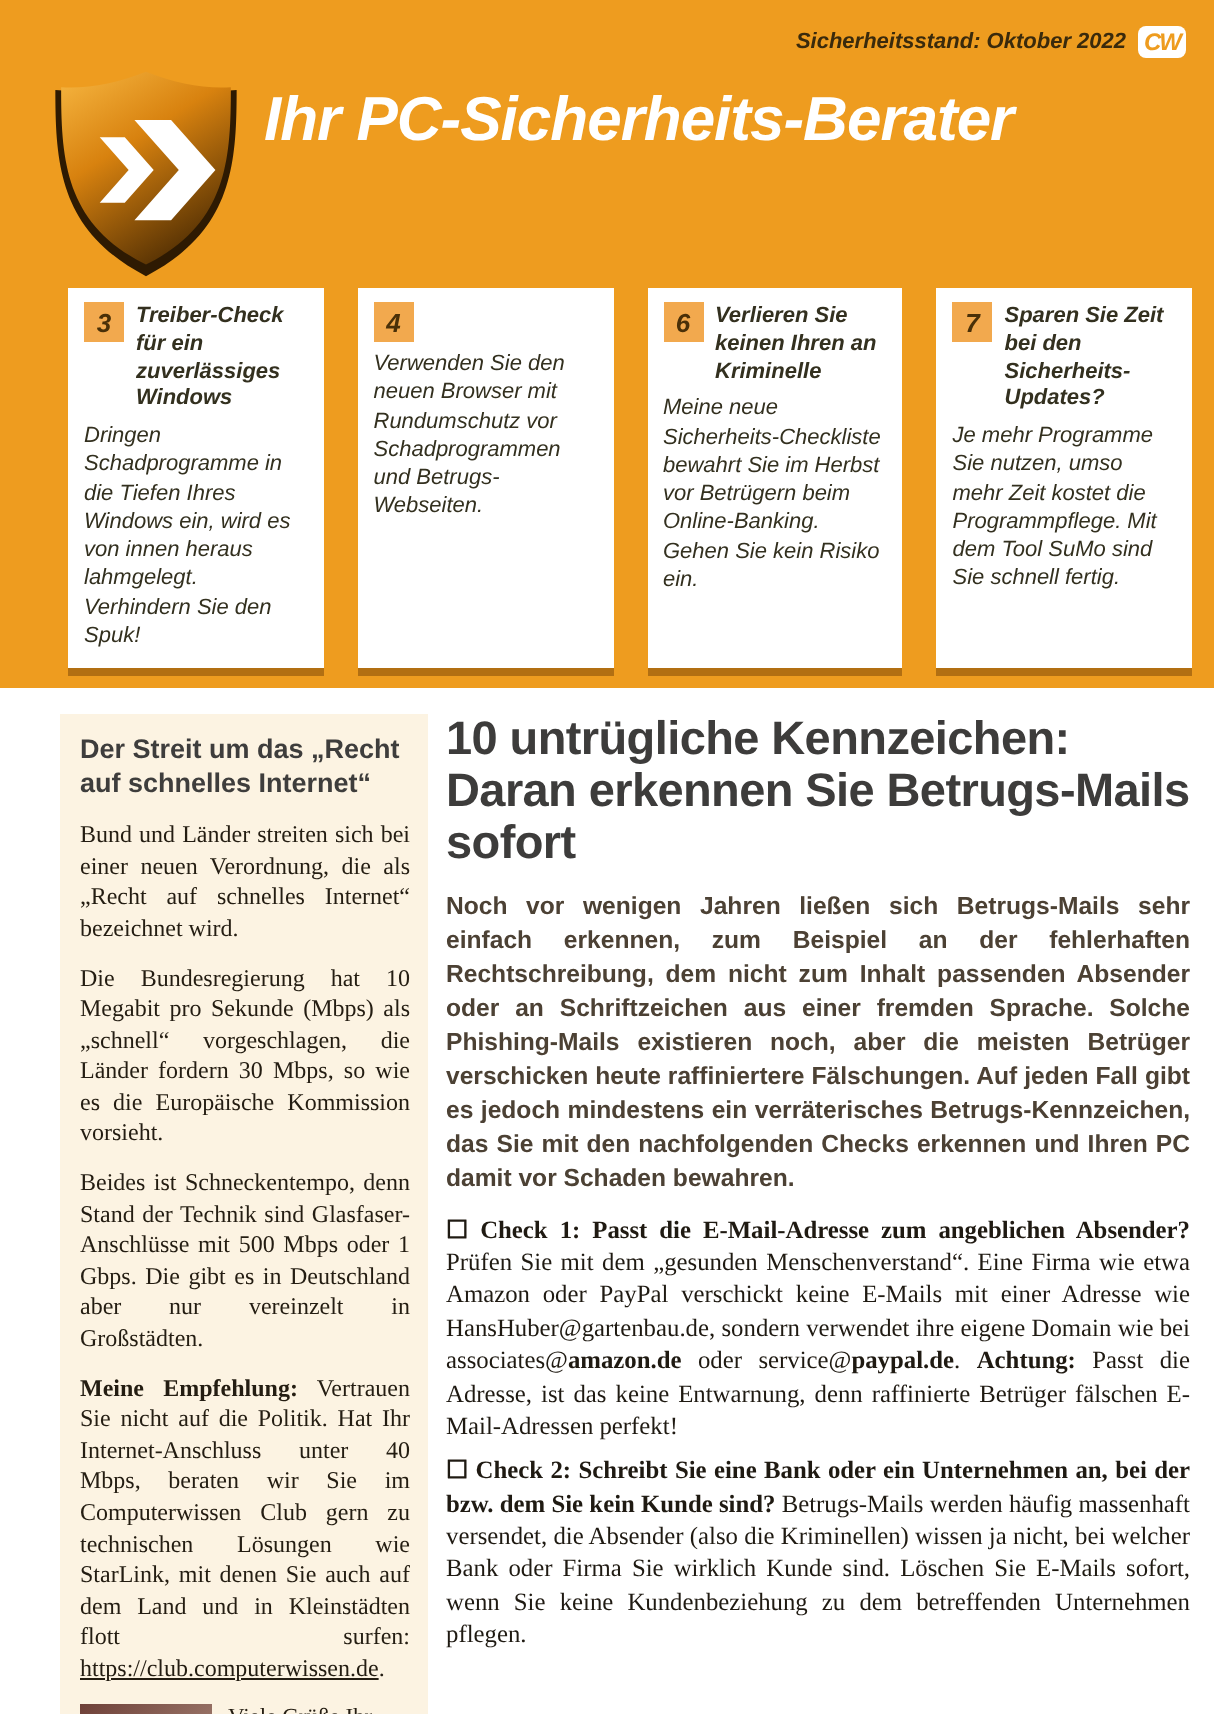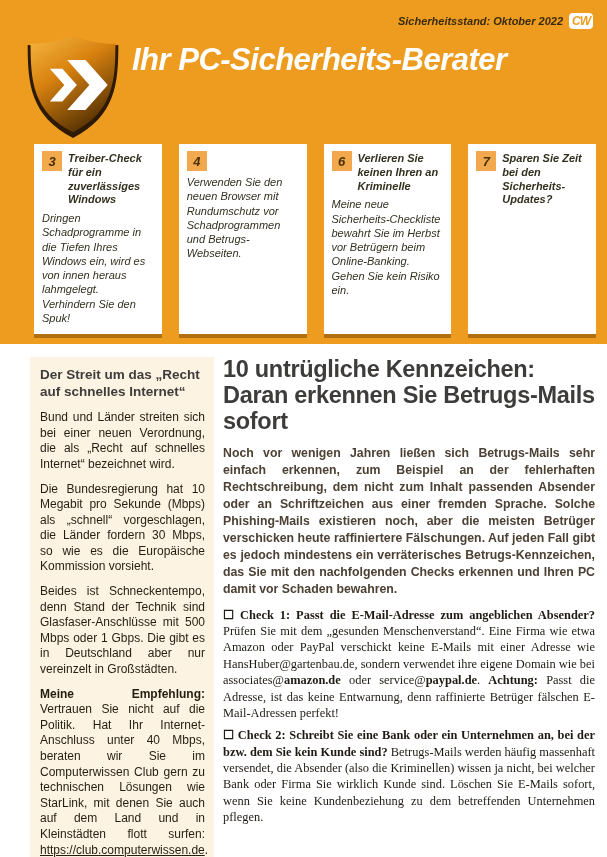--- a/index.html
+++ b/index.html
@@ -21,21 +21,21 @@
   .tip-box{background:#ffffff;width:138px;box-sizing:border-box;padding:7px 8px 9px 8px;box-shadow:0 4px 0 rgba(105,58,2,0.45);}
   .tip-head{display:flex;gap:6px;align-items:flex-start;}
   .tip-num{background:#F2A94E;color:#4a3008;font-weight:bold;font-size:13px;width:20px;height:20px;flex:none;display:flex;align-items:center;justify-content:center;}
   .tip-title{font-weight:bold;font-size:11px;line-height:1.25;color:#33301f;padding-top:1px;}
   .tip-body{font-size:11px;line-height:1.3;color:#33301f;margin-top:4px;}
   
   .main{display:flex;gap:9px;padding:13px 12px 0 30px;}
   .left-col{width:184px;flex:none;}
   .left-article{background:#FCF3E2;padding:10px 9px 10px 10px;box-sizing:border-box;}
   .left-article h2{margin:0 0 9px 0;font-size:13.5px;line-height:1.25;color:#3E3D3C;}
-  .serif{font-family:Liberation Sans, sans-serif;}
+  .serif{font-family:Liberation Serif, serif;}
   .left-article p{margin:0 0 9px 0;font-size:12px;line-height:1.3;text-align:justify;}
   .signoff-row{display:flex;gap:8px;margin-top:3px;}
   .portrait{width:66px;height:74px;flex:none;}
   .signoff{font-family:"Liberation Serif",serif;font-size:11.5px;line-height:1.3;}
   .greeting{margin-bottom:2px;}
   
   .right-col{flex:1;min-width:0;}
   .kicker{background:#FBE8D2;color:#4a3a22;font-size:11.5px;padding:4px 8px 5px 8px;margin-bottom:9px;}
   .headline{margin:0 0 10px 0;font-size:23.5px;line-height:1.1;color:#3D3C3B;letter-spacing:-0.3px;}
   .intro{font-weight:bold;font-size:12.3px;line-height:1.38;color:#4C4134;text-align:justify;margin:0 0 9px 0;}
@@ -86,20 +86,21 @@
           <div class="tip-num">6</div>
           <div class="tip-title">Verlieren Sie keinen Ihren an Kriminelle</div>
         </div>
         <div class="tip-body">Meine neue Sicherheits-Checkliste bewahrt Sie im Herbst vor Betrügern beim Online-Banking. Gehen Sie kein Risiko ein.</div>
       </div>
       <div class="tip-box">
         <div class="tip-head">
           <div class="tip-num">7</div>
           <div class="tip-title">Sparen Sie Zeit bei den Sicherheits-Updates?</div>
         </div>
+        <div class="tip-body">Je mehr Programme Sie nutzen, umso mehr Zeit kostet die Programmpflege. Mit dem Tool SuMo sind Sie schnell fertig.</div>
       </div>
     </div>
 </header>
 
 <div class="main">
   <aside class="left-col">
     <div class="left-article">
       <h2>Der Streit um das „Recht auf schnelles Internet“</h2>
       <div class="serif">
           <p><span>Bund und Länder streiten sich bei einer neuen Verordnung, die als „Recht auf schnelles Internet“ bezeichnet wird.</span></p>

